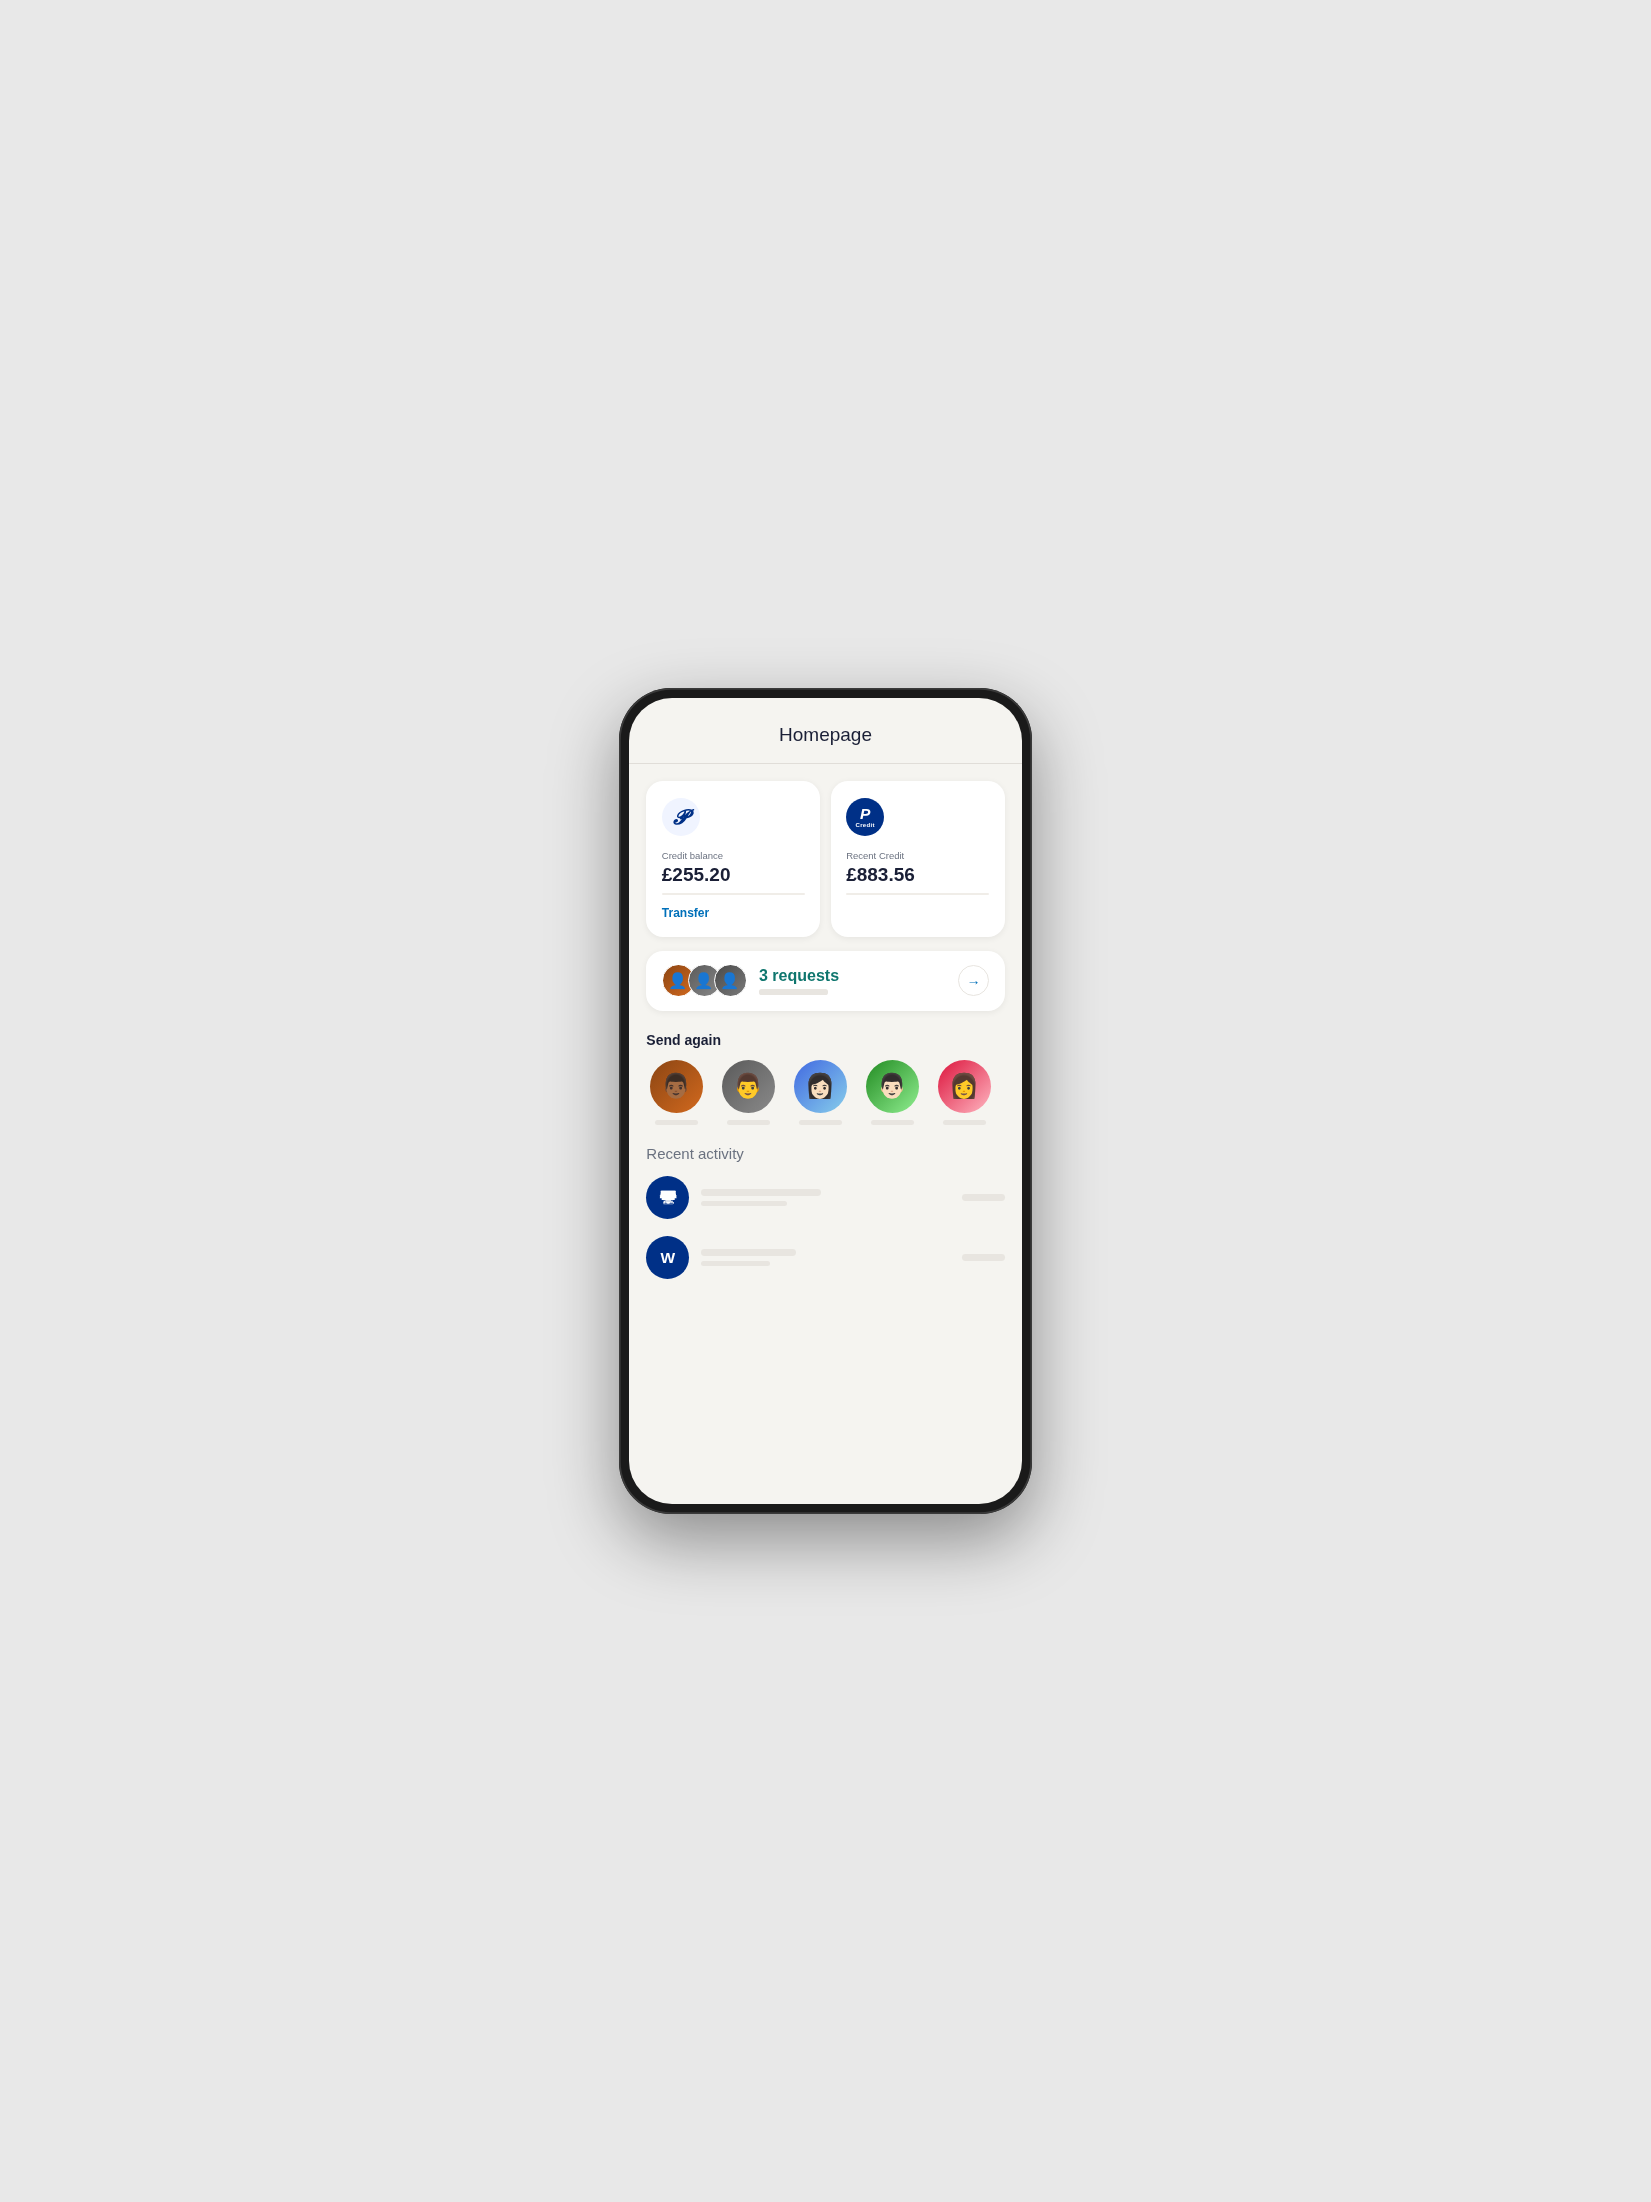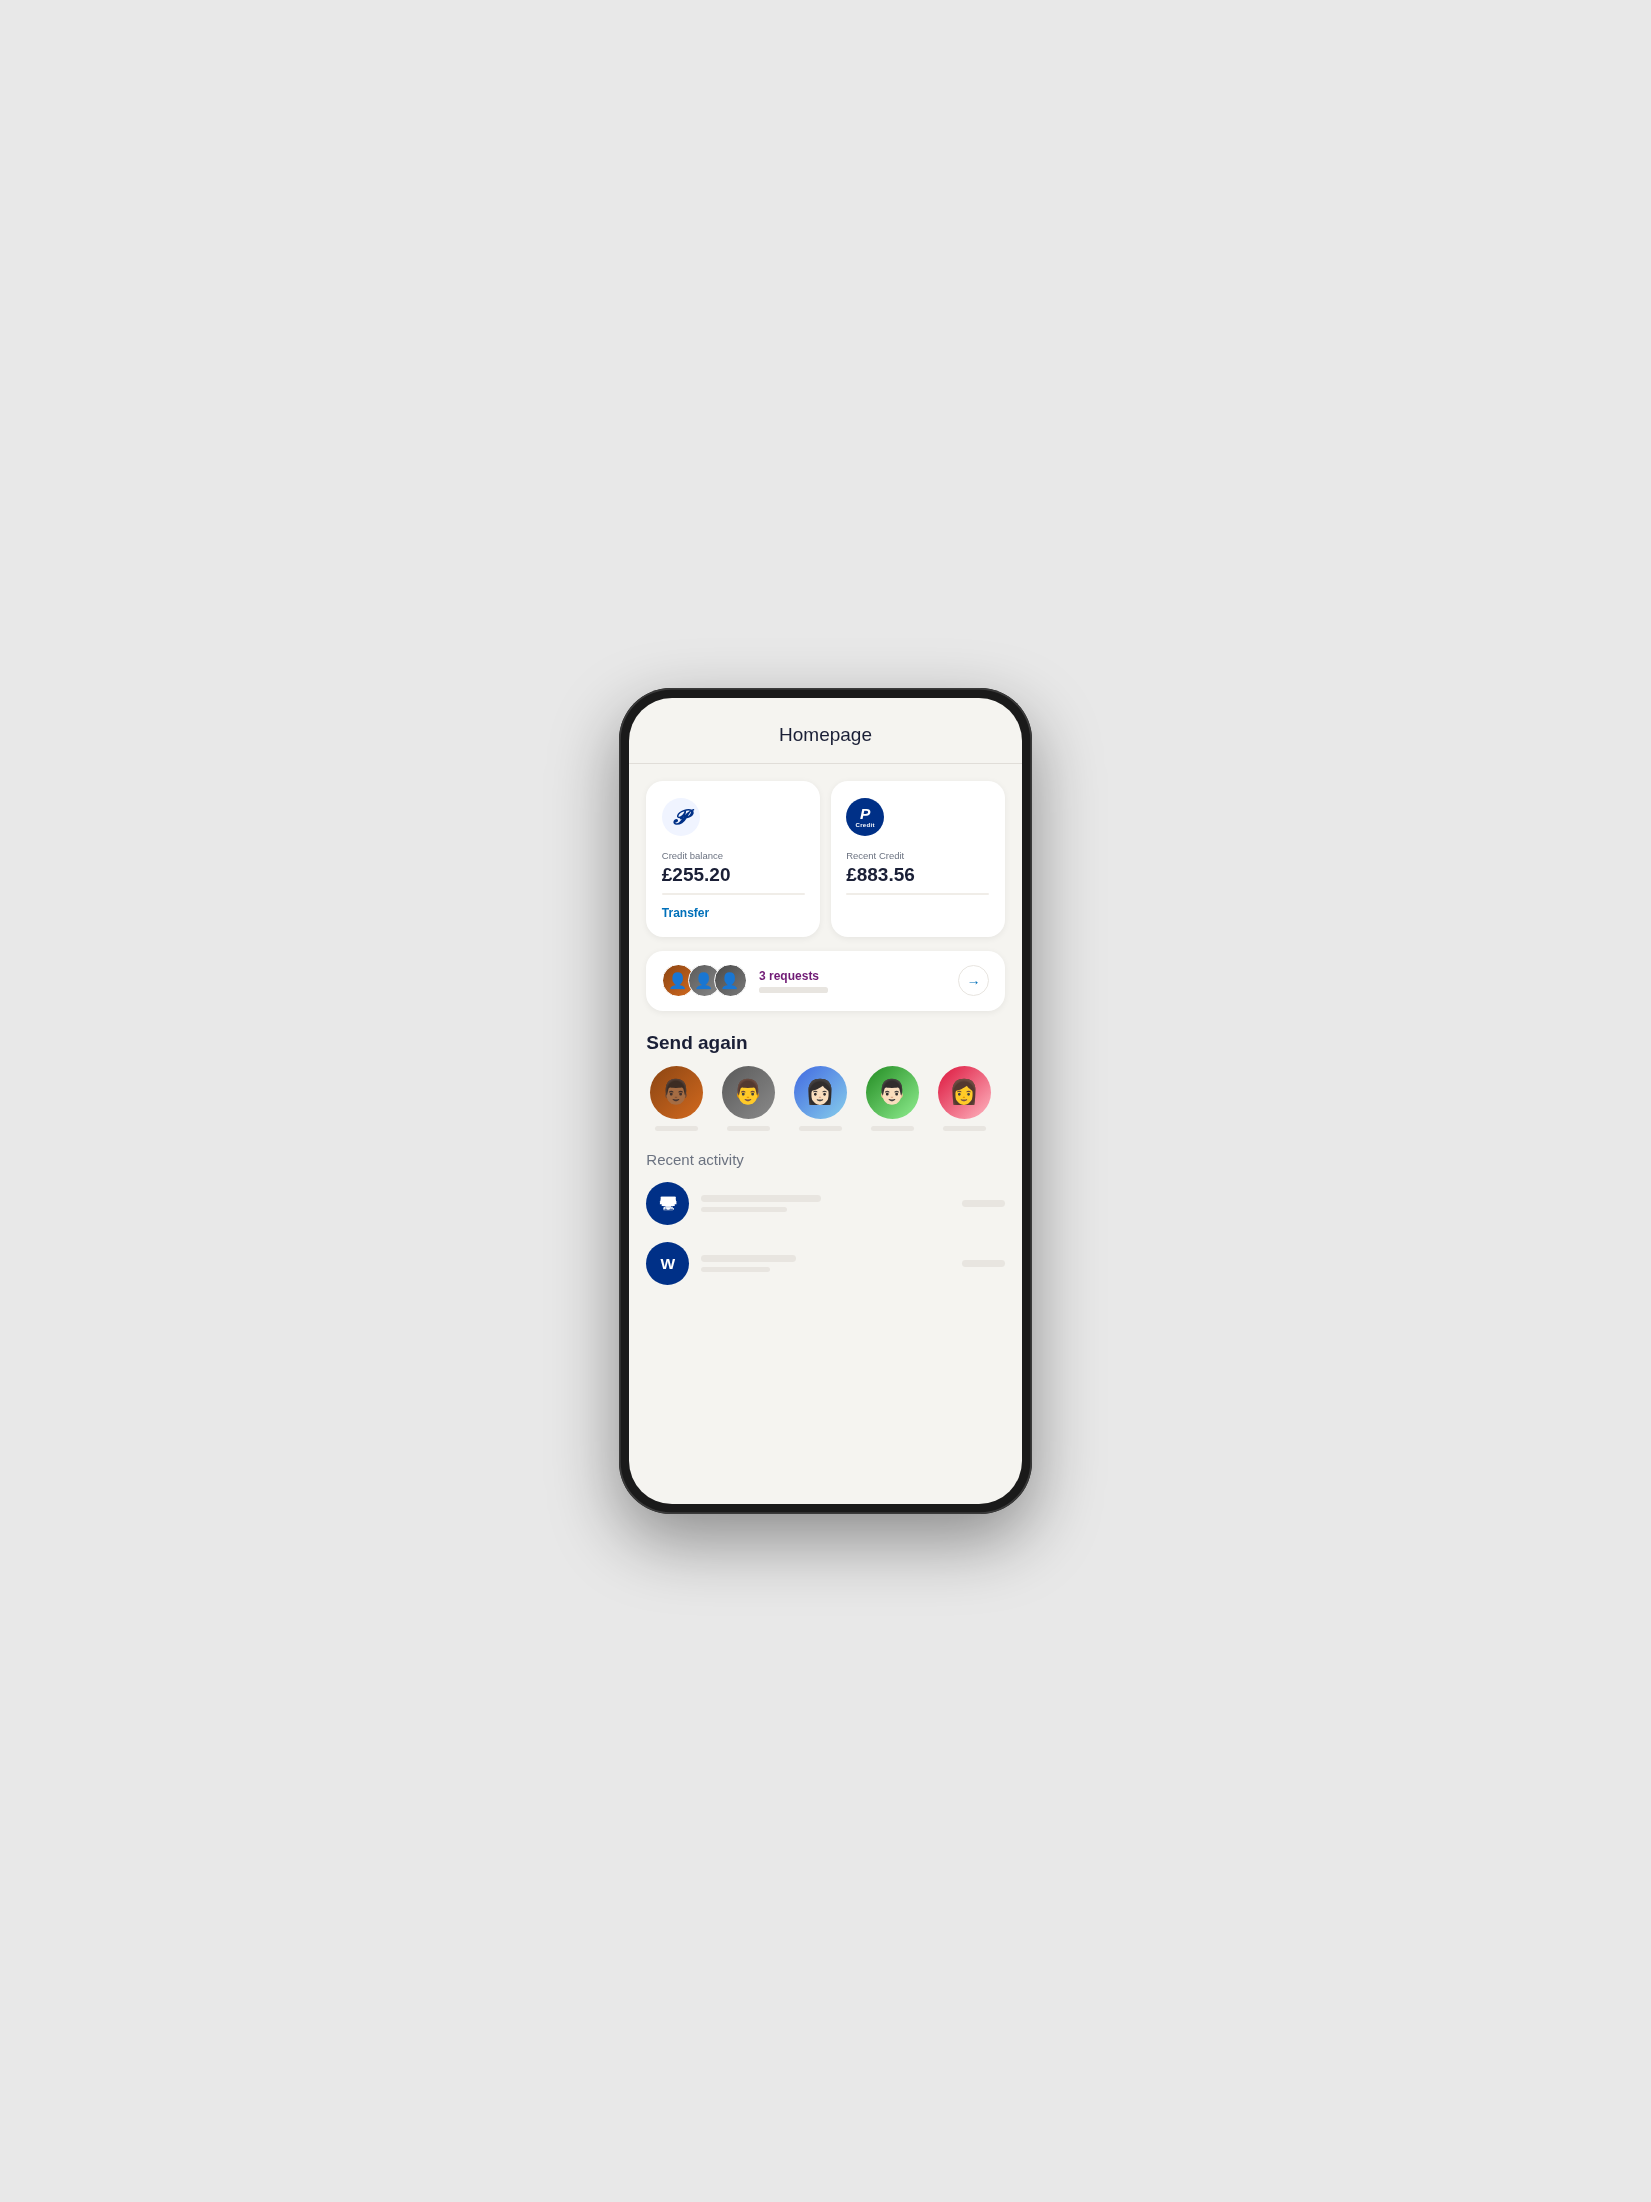--- a/index.html
+++ b/index.html
@@ -174,23 +174,23 @@
       background: #ccc;
     }
 
     .req-avatar:first-child { margin-left: 0; }
 
     .requests-text {
       flex: 1;
     }
 
     .requests-label {
-      font-size: 12px;
+      font-size: 16px;
       font-weight: 600;
-      color: #701a75;
+      color: #0f766e;
     }
 
     .requests-sub {
       height: 5.2px;
       background: #e8e5e0;
       border-radius: 2.6px;
       width: 69px;
       margin-top: 4.3px;
     }
 
@@ -203,21 +203,21 @@
       display: flex;
       align-items: center;
       justify-content: center;
       color: #0070ba;
       font-size: 13.8px;
       cursor: pointer;
     }
 
     
     .section-title {
-      font-size: 19px;
+      font-size: 14px;
       font-weight: 700;
       color: #1a1f36;
       margin-bottom: 12px;
     }
 
     .send-again-row {
       display: flex;
       gap: 12px;
       margin-bottom: 20.6px;
       overflow: hidden;

